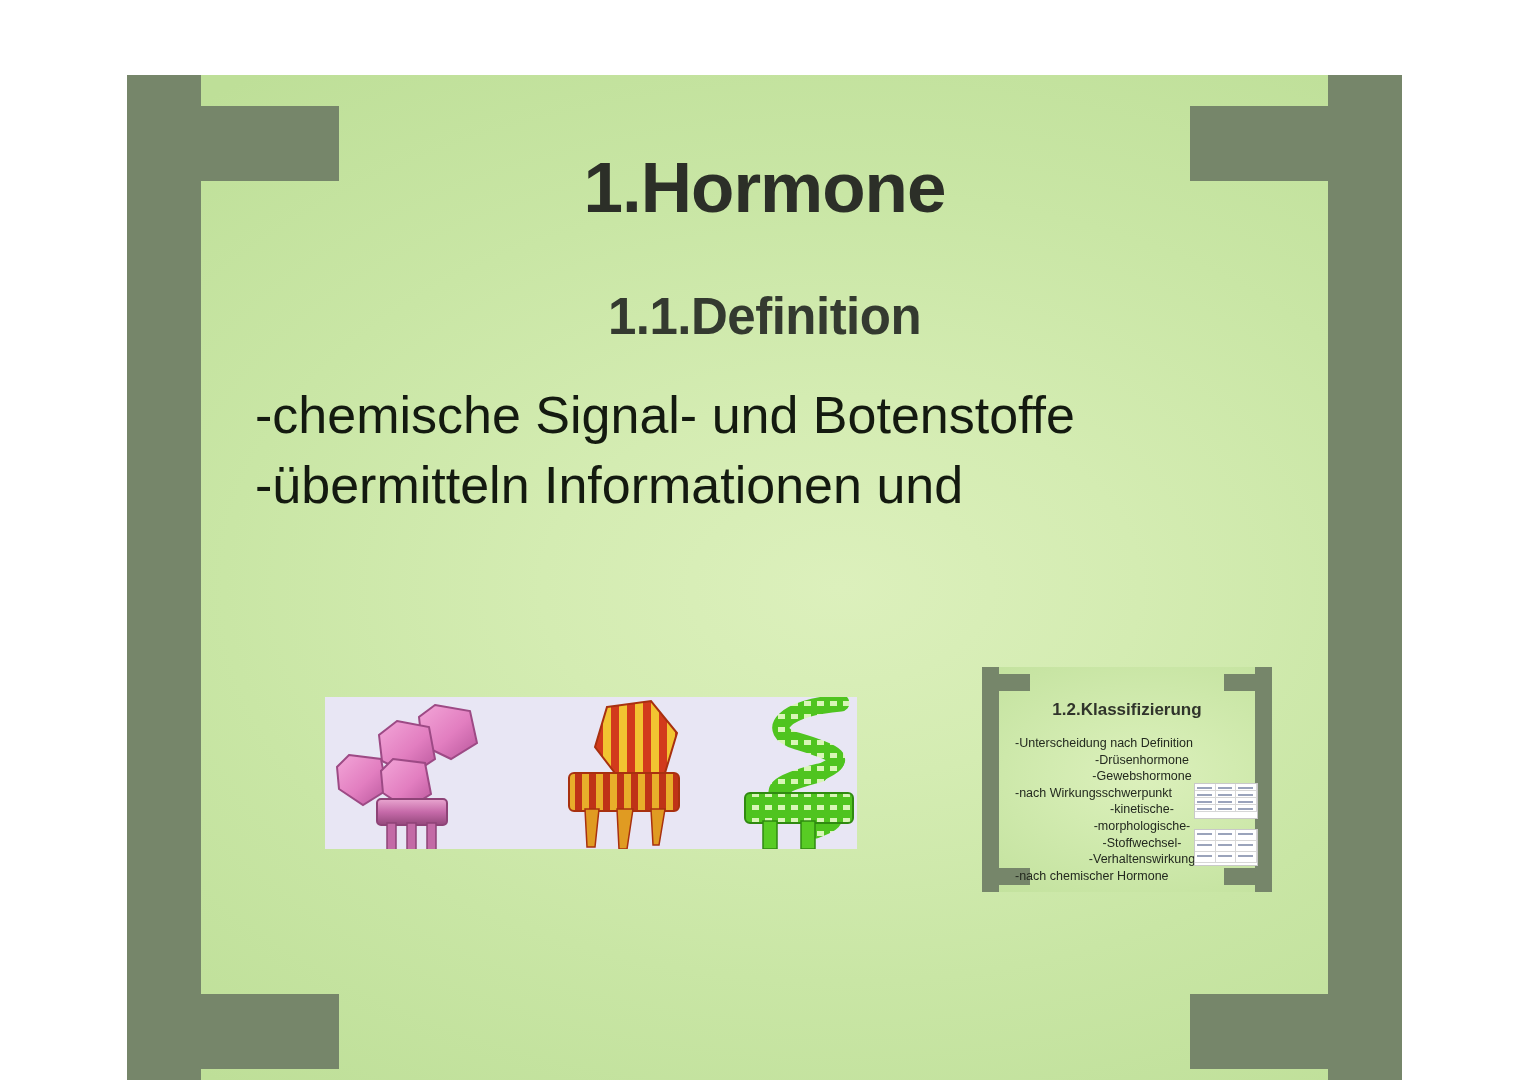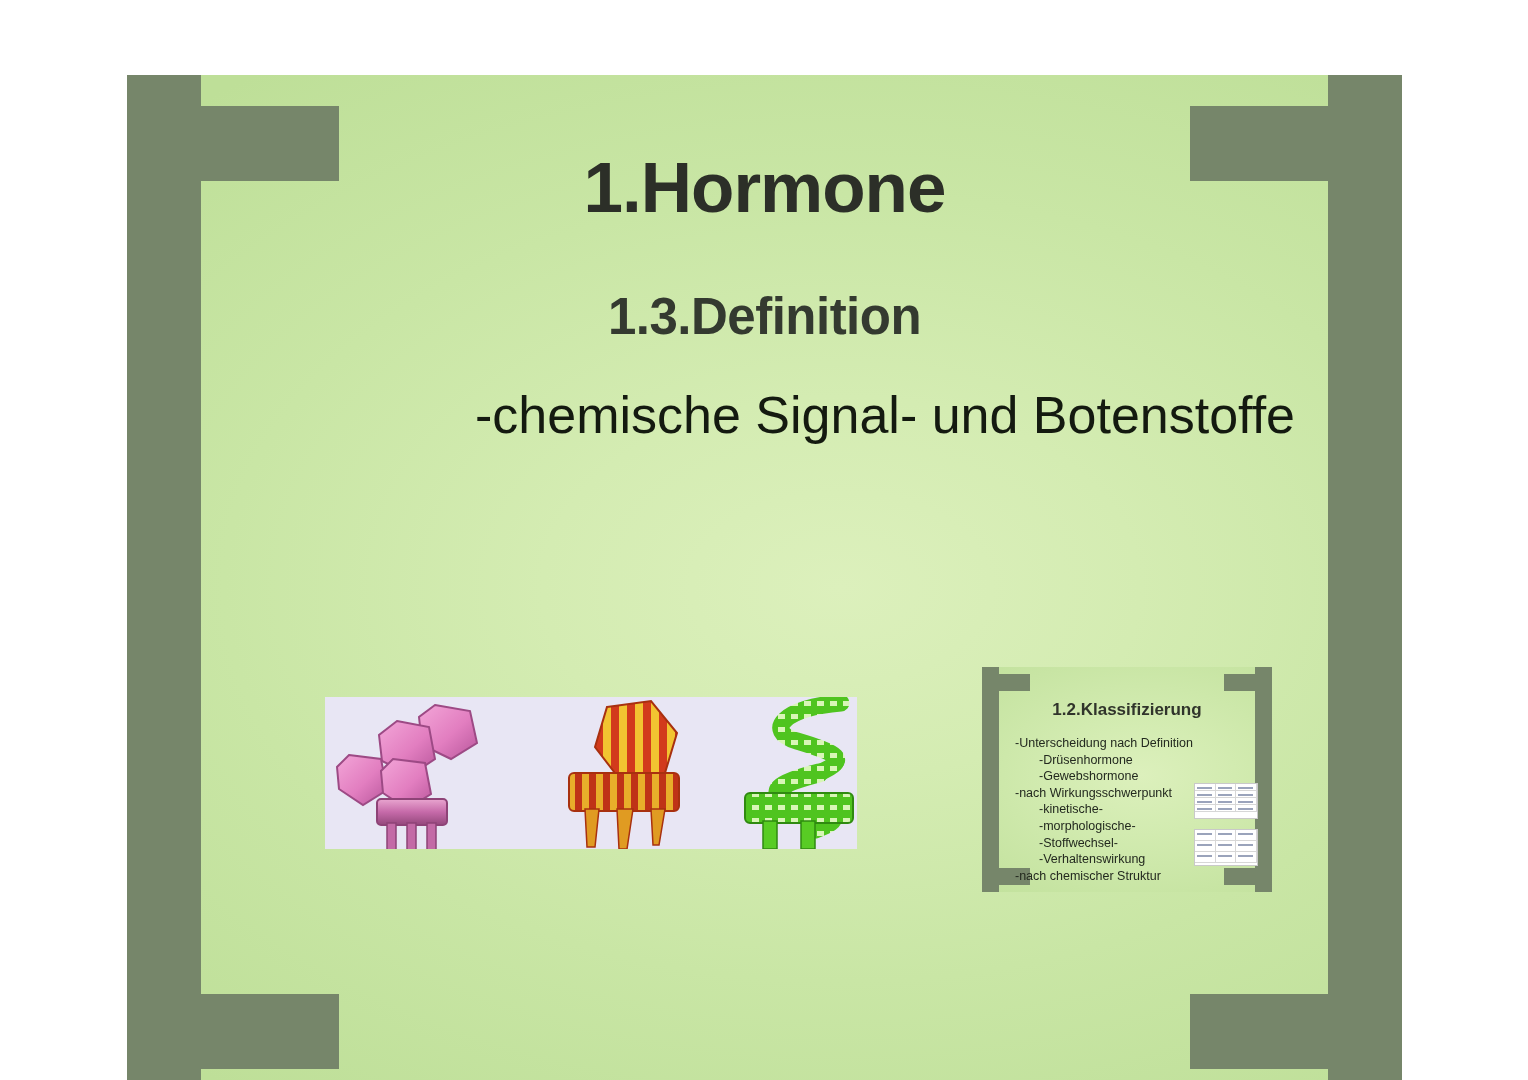--- a/index.html
+++ b/index.html
@@ -89,21 +89,20 @@
 
   .bullets {
     position: absolute;
     left: 128px;
     top: 305px;
     width: 1040px;
     color: #141a10;
     font-size: 52px;
     line-height: 70px;
     white-space: nowrap;
-    text-align: right;
   }
   .bullets .ln { display: block; }
   .bullets .ln.indent { padding-left: 17px; }
 
   
   .molecules {
     position: absolute;
     left: 198px;
     top: 622px;
     width: 532px;
@@ -169,21 +168,21 @@
     position: absolute;
     left: 33px;
     top: 68px;
     width: 230px;
     color: #23291f;
     font-size: 12.5px;
     line-height: 16.6px;
     white-space: nowrap;
   }
   .inset-bullets .il { display: block; }
-  .inset-bullets .il.lvl2 { padding-left: 24px; }
+  .inset-bullets .il.lvl2 { padding-left: 24px; text-align: center; }
 
   
   .mini-table {
     position: absolute;
     background: #ffffff;
     border: 1px solid #c9c9c9;
     overflow: hidden;
   }
   .mini-table.t1 { left: 212px; top: 116px; width: 62px; height: 34px; }
   .mini-table.t2 { left: 212px; top: 162px; width: 62px; height: 35px; }
@@ -219,24 +218,25 @@
 
     <div class="band left"></div>
     <div class="band right"></div>
     <div class="arm tl"></div>
     <div class="arm tr"></div>
     <div class="arm bl"></div>
     <div class="arm br"></div>
 
     <div class="slide-title">1.Hormone</div>
 
-    <div class="slide-subtitle">1.3.Definition</div>
+    <div class="slide-subtitle">1.1.Definition</div>
 
     <div class="bullets">
       <span class="ln">-chemische Signal- und Botenstoffe</span>
+      <span class="ln">-übermitteln Informationen und</span>
     </div>
 
     <div class="molecules">
 
       <div class="mol m1">
         <svg viewBox="0 0 170 152" xmlns="http://www.w3.org/2000/svg">
           <defs>
             <linearGradient id="pk" x1="0" y1="0" x2="1" y2="1">
               <stop offset="0%" stop-color="#f3a6d8"></stop>
               <stop offset="55%" stop-color="#e27ec0"></stop>
@@ -309,21 +309,21 @@
 
       <div class="inset-bullets">
         <span class="il">-Unterscheidung nach Definition</span>
         <span class="il lvl2">-Drüsenhormone</span>
         <span class="il lvl2">-Gewebshormone</span>
         <span class="il">-nach Wirkungsschwerpunkt</span>
         <span class="il lvl2">-kinetische-</span>
         <span class="il lvl2">-morphologische-</span>
         <span class="il lvl2">-Stoffwechsel-</span>
         <span class="il lvl2">-Verhaltenswirkung</span>
-        <span class="il">-nach chemischer Struktur</span>
+        <span class="il">-nach chemischer Hormone</span>
       </div>
 
       <div class="mini-table t1">
         <div class="mrow">
           <div class="mcell"></div>
           <div class="mcell"></div>
           <div class="mcell"></div>
         </div>
         <div class="mrow">
           <div class="mcell"></div>

